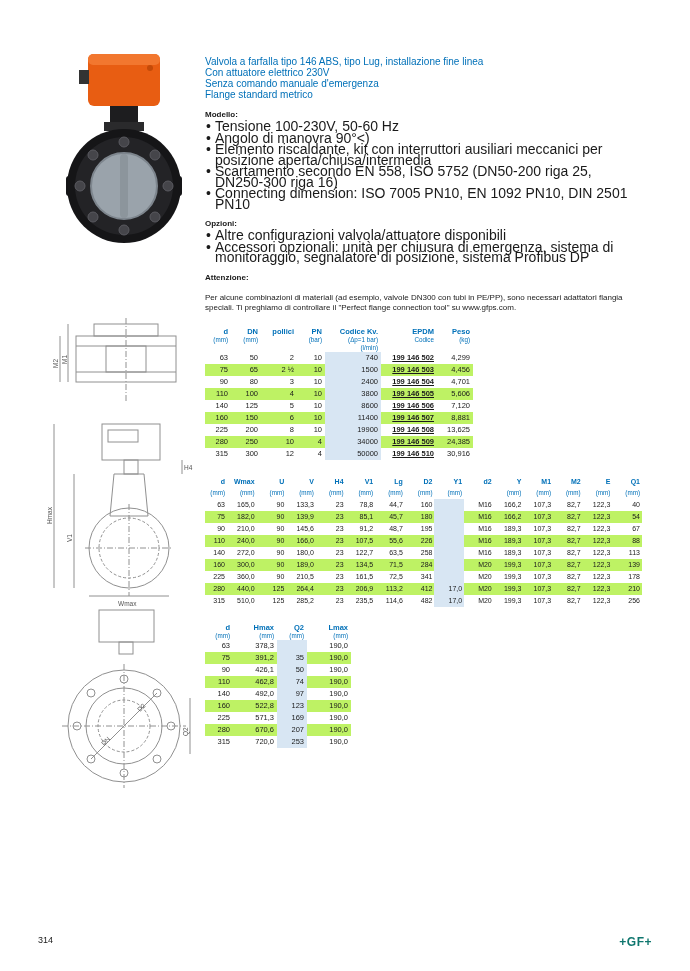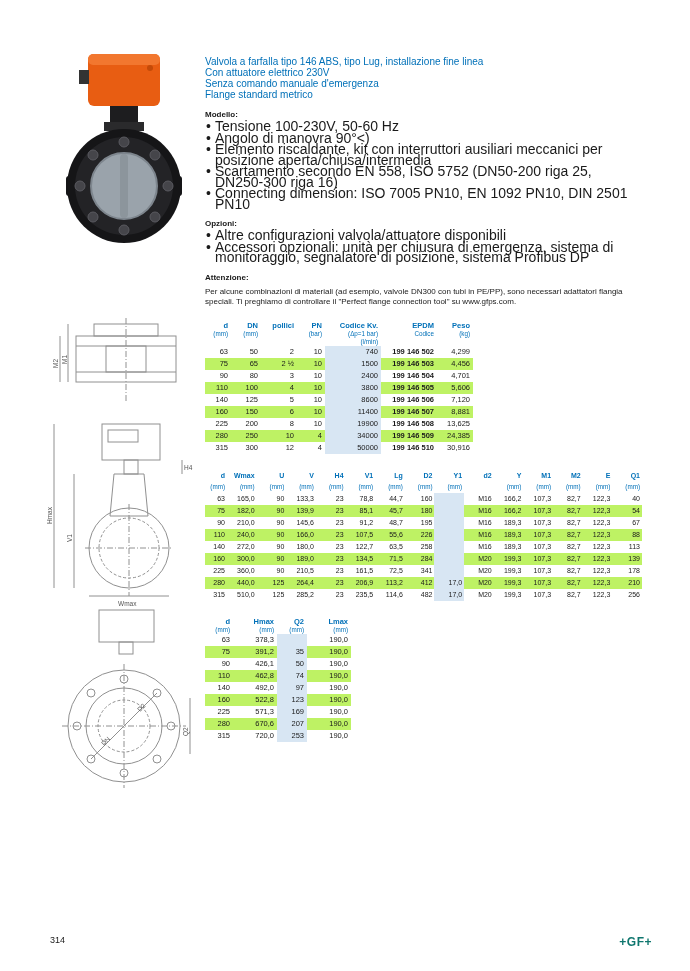--- a/index.html
+++ b/index.html
@@ -16,50 +16,50 @@
   .drawing3 { position:absolute; left:44px; top:606px; }
   svg text.dim { font-family:"Liberation Sans", sans-serif; font-size:6.5px; fill:#555; }
 
   
   .main { position:absolute; left:205px; top:56px; width:437px; }
   .title div { color:#0070b8; font-weight:normal; font-size:10px; line-height:11px; }
   .heading { font-weight:bold; font-size:8px; line-height:11px; margin-top:9px; }
   ul.bullets { list-style:none; }
   ul.bullets li { position:relative; padding-left:10px; font-size:14px; line-height:10.5px; margin-top:1px; }
   ul.bullets li::before { content:"\2022"; position:absolute; left:1px; }
-  .para { font-size:8px; line-height:10.5px; margin-top:4px; }
+  .para { font-size:8px; line-height:10.5px; margin-top:10px; }
 
   
   table { border-collapse:collapse; table-layout:fixed; }
   th { color:#0070b8; text-align:right; padding:0 3px; vertical-align:bottom; white-space:nowrap; }
   .th-label { font-size:7.5px; font-weight:bold; line-height:9px; }
   .th-unit  { font-size:6.3px; font-weight:normal; line-height:8px; }
   td { font-size:7.5px; text-align:right; padding:1.5px 3px; line-height:9px; white-space:nowrap; }
   tr.alt { background:#bef264; }
   td.shade { background:#d8e6f3; }
-  td.bold { font-weight:bold; }
+  td.bold { font-weight:bold;text-decoration:underline; }
 
   #table1 { width:268px; margin-top:13px; }
   #table1 th:nth-child(1){width:26px;} #table1 th:nth-child(2){width:30px;}
   #table1 th:nth-child(3){width:36px;} #table1 th:nth-child(4){width:28px;}
   #table1 th:nth-child(5){width:56px;} #table1 th:nth-child(6){width:56px;}
   #table1 th:nth-child(7){width:36px;}
 
   #table2 { width:437px; margin-top:16px; }
   #table2 th:nth-child(1){width:22px;}
   #table2 td, #table2 th { padding:1.5px 2px; }
   #table2 td { font-size:7px; }
   #table2 .th-label { font-size:7px; }
 
   #table3 { width:146px; margin-top:16px; }
   #table3 th:nth-child(1){width:28px;} #table3 th:nth-child(2){width:44px;}
   #table3 th:nth-child(3){width:30px;} #table3 th:nth-child(4){width:44px;margin-top:47px;}
 
   
-  .page-number { position:absolute; left:50px; bottom:26px; font-size:9px; }
+  .page-number { position:absolute; left:38px; bottom:26px; font-size:9px; }
   .logo { position:absolute; right:38px; bottom:22px; font-size:12px; font-weight:bold;
           color:#0f766e; letter-spacing:0.5px; }
 </style>
 </head>
 <body>
 
 <div class="page">
 
   <div class="photo">
     <svg width="122" height="208" viewBox="0 0 122 208">

